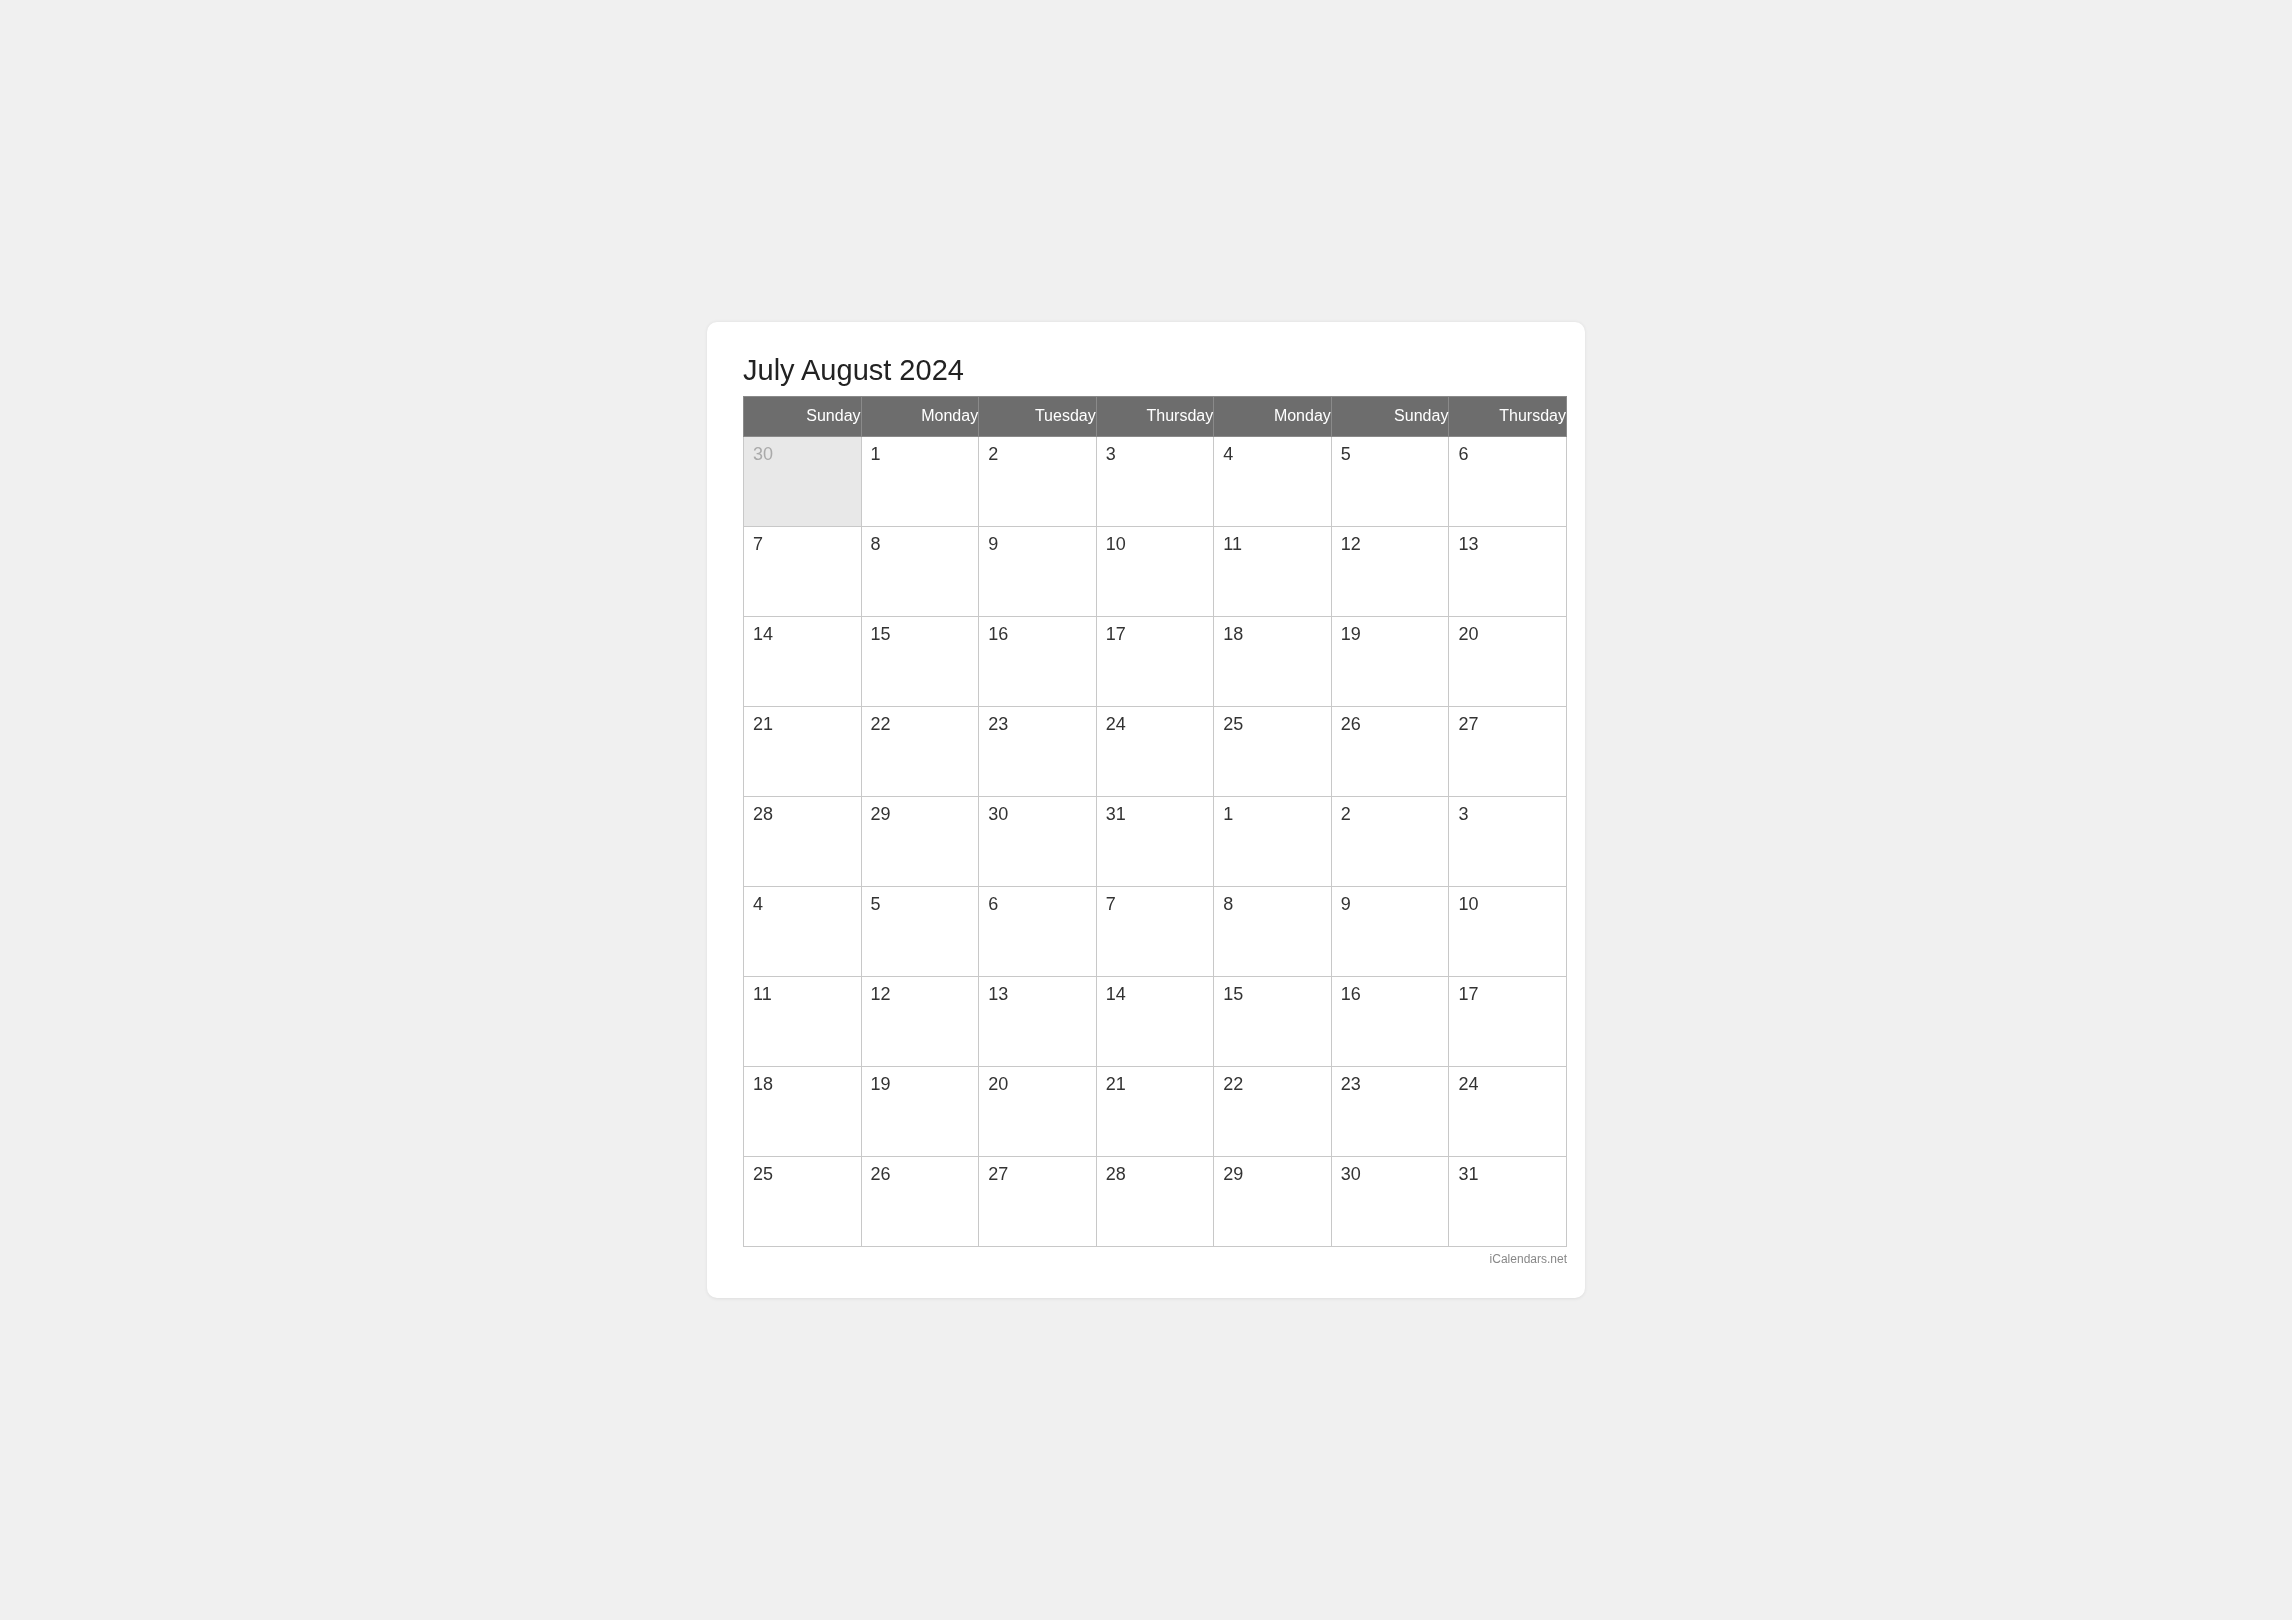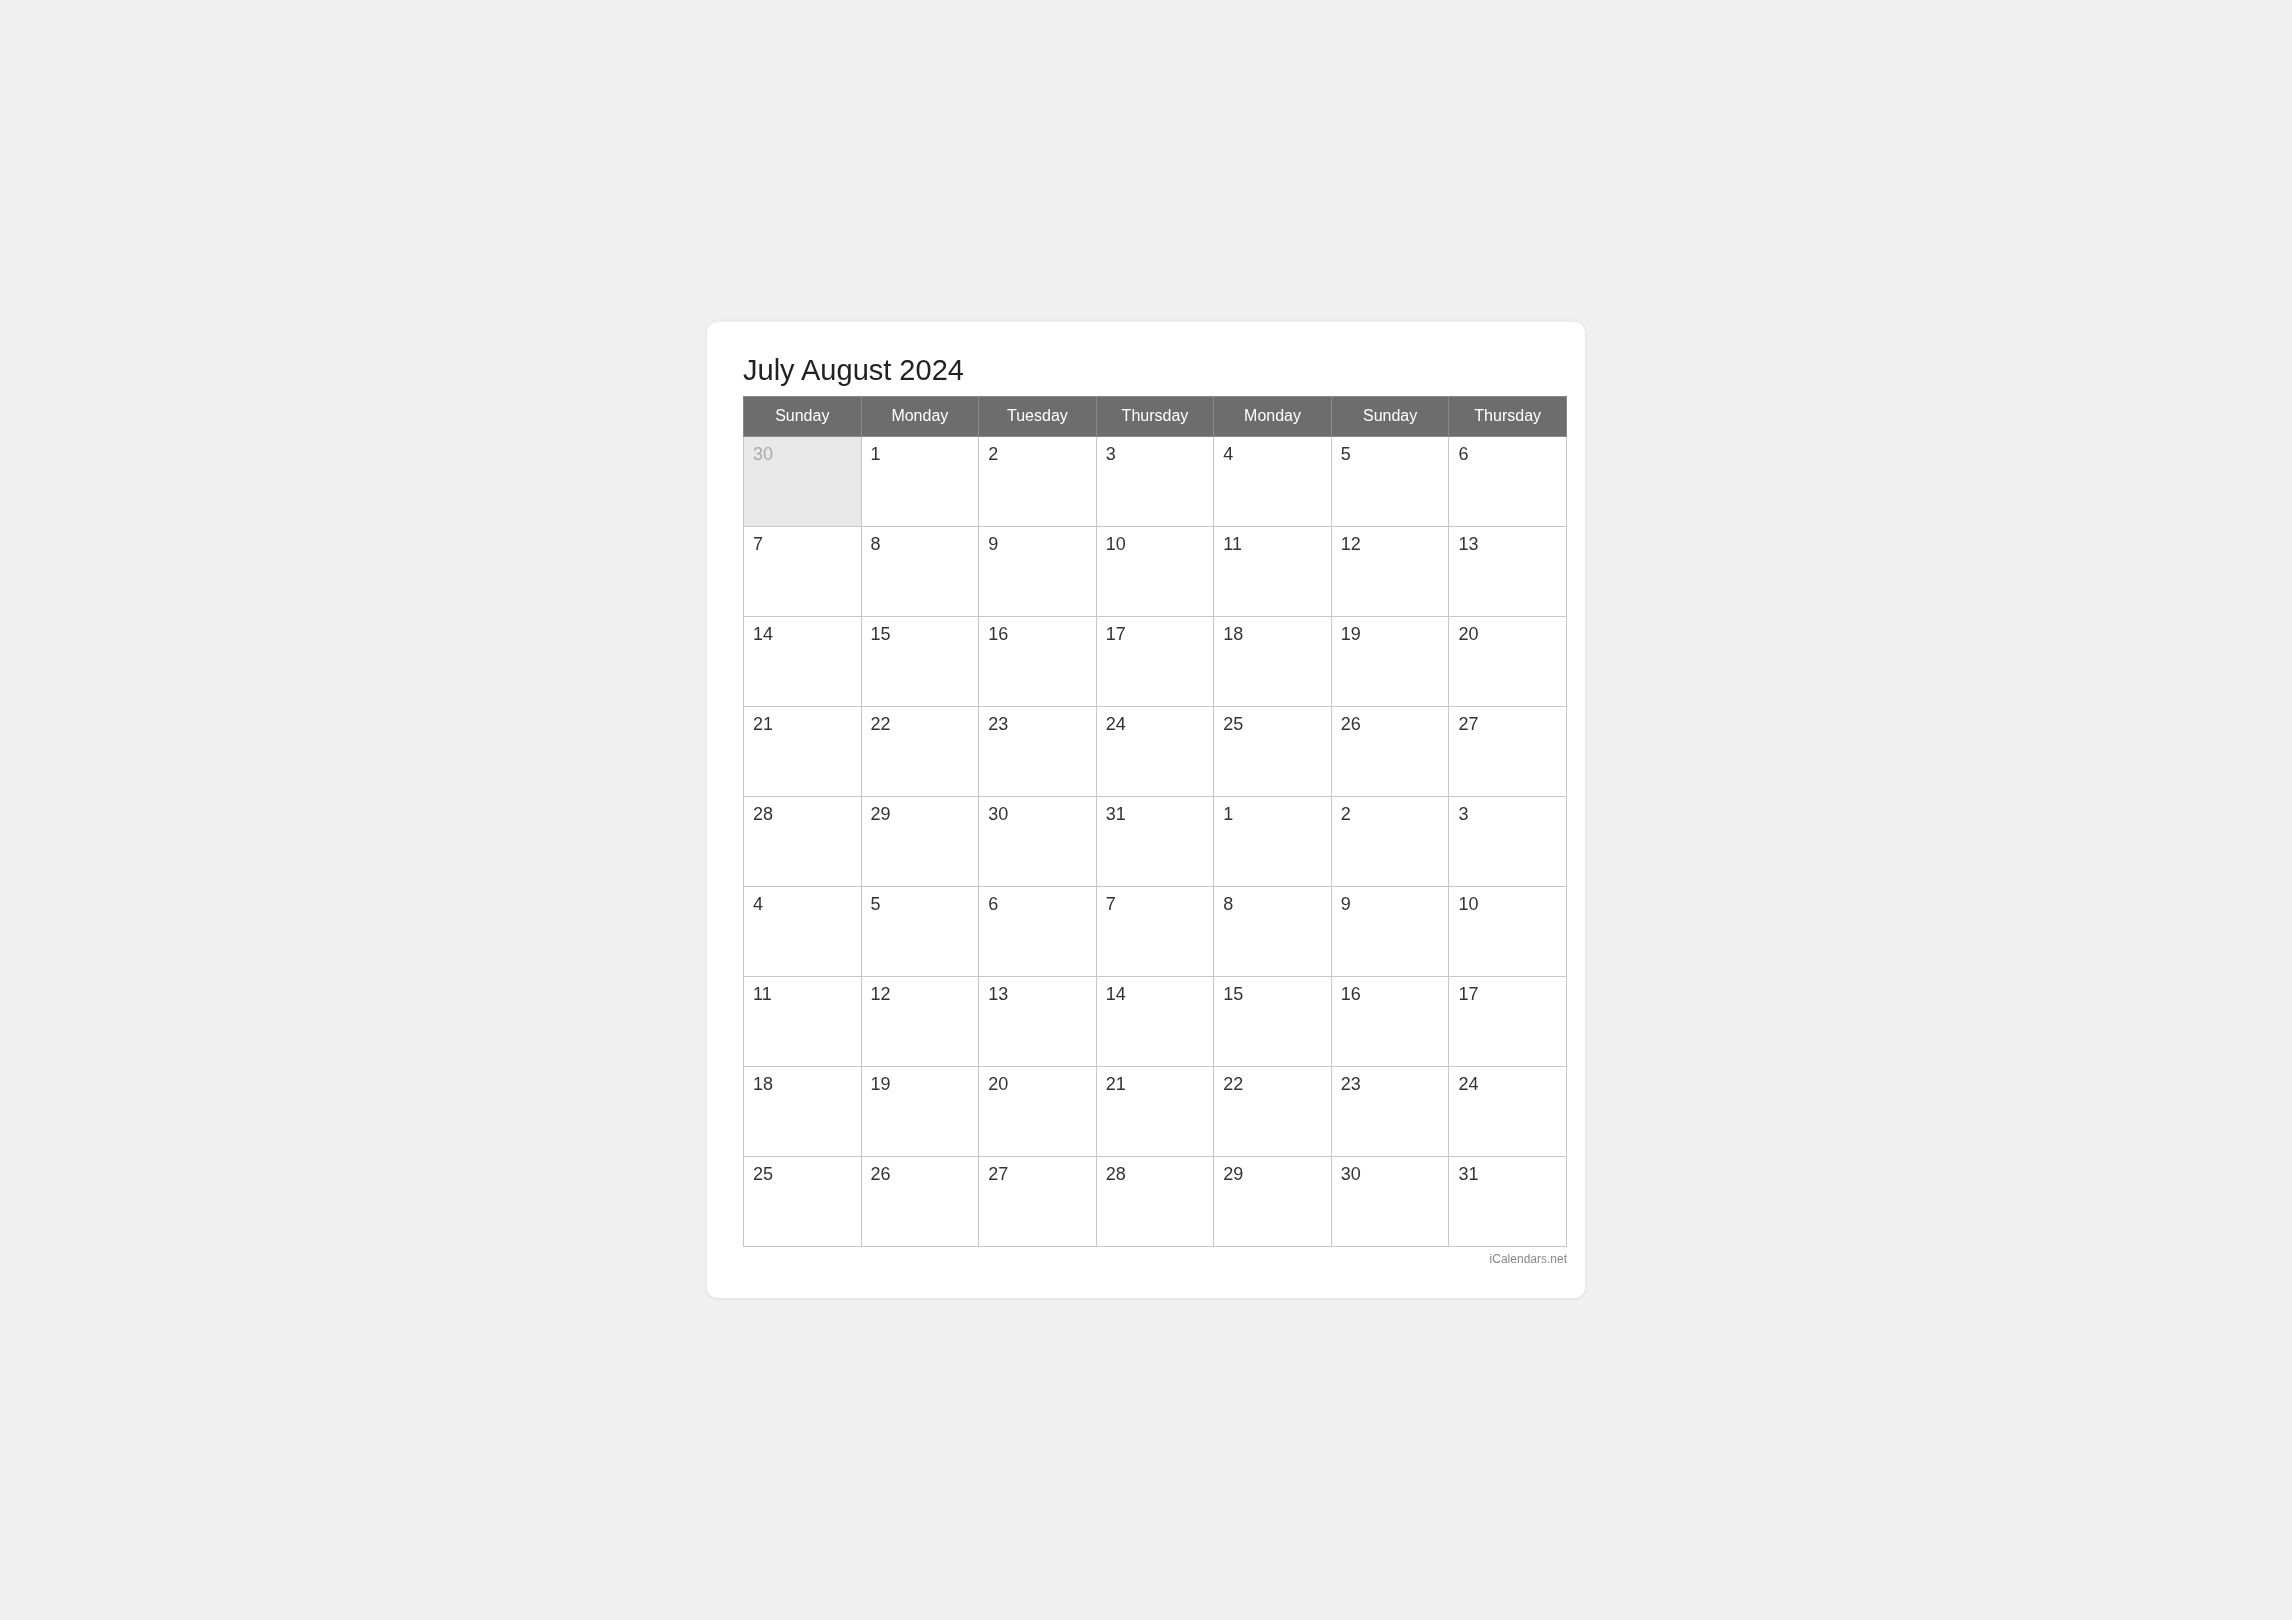--- a/index.html
+++ b/index.html
@@ -36,21 +36,21 @@
       width: 100%;
       border-collapse: collapse;
     }
 
     .calendar-table thead tr th {
       background: #6d6d6d;
       color: #fff;
       font-size: 16px;
       font-weight: 400;
       padding: 10.7px 0;
-      text-align: center;
+      text-align: right;
       border: 0.9px solid #8a8a8a;
     }
 
     .calendar-table tbody tr td {
       border: 0.9px solid #c8c8c8;
       width: 14.28%;
       height: 90px;
       vertical-align: top;
       padding: 7.2px 9px;
       font-size: 18px;

